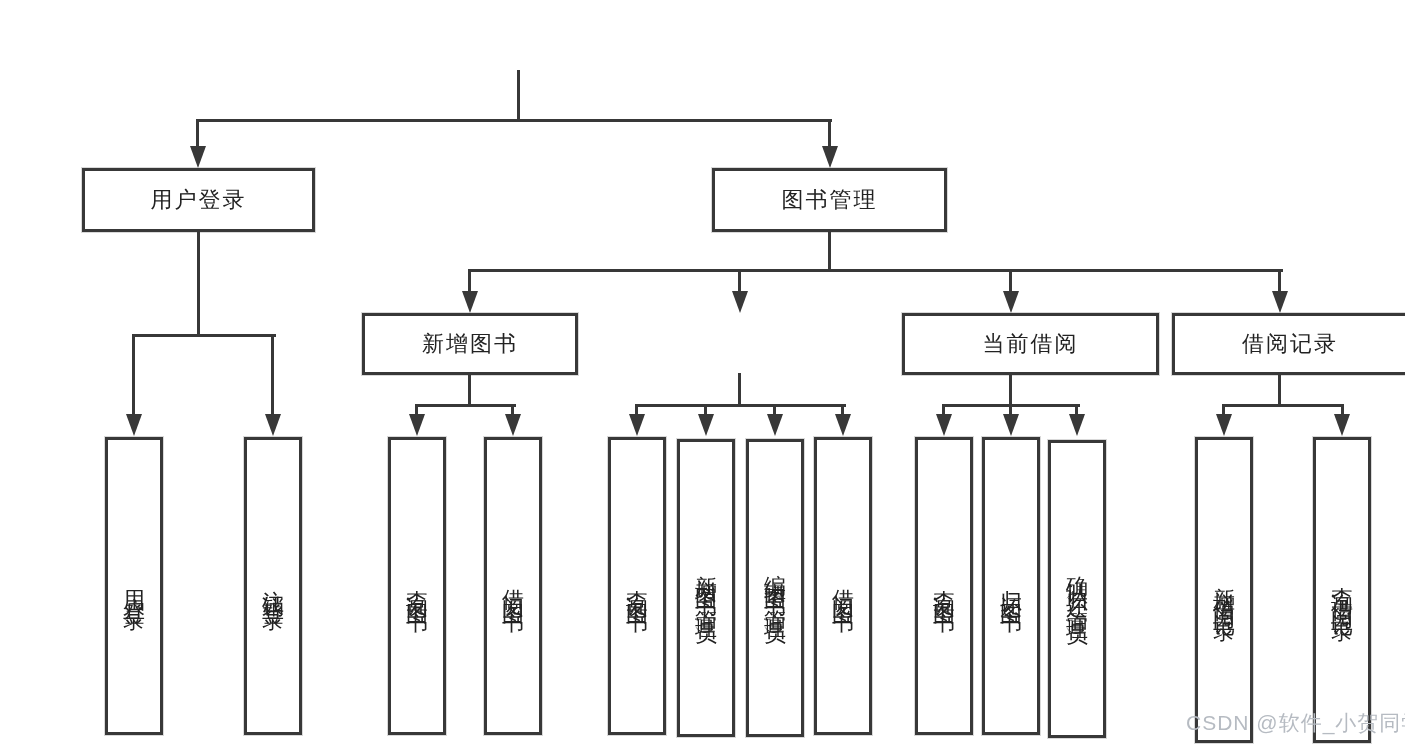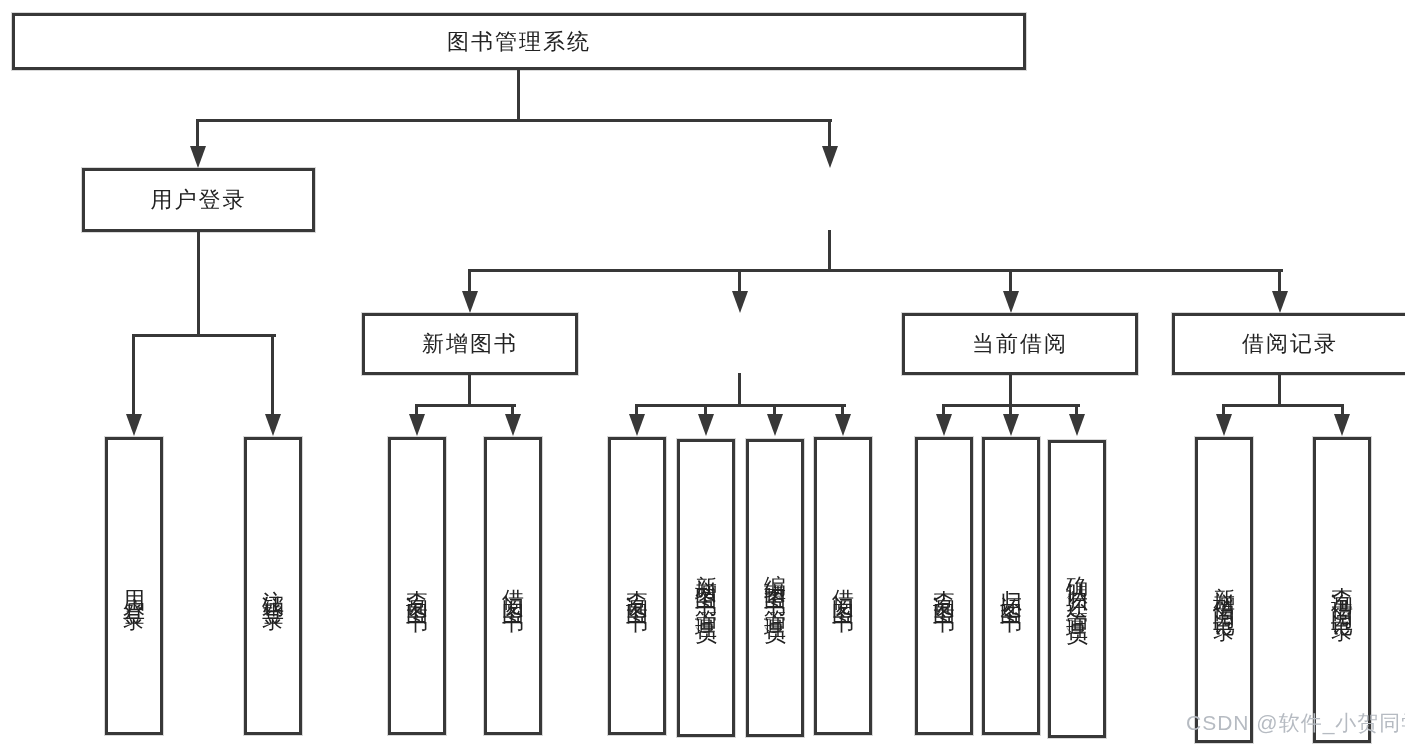--- a/index.html
+++ b/index.html
@@ -31,51 +31,51 @@
     position:absolute; left:1186px; top:709px;
     font-size:21px; letter-spacing:1px;
     color:#b6bbc2; z-index:10; white-space:nowrap;
   }
 </style>
 </head>
 <body>
 
 <div id="canvas">
 
-  <div class="box" style="left:12px;top:13px;width:1014px;height:57px;">图书管理系统</div>
 
   <div class="ln" style="left:517px;top:70px;width:3px;height:52px;"></div>
   <div class="ln" style="left:196px;top:119px;width:636px;height:3px;"></div>
   <div class="ln" style="left:196px;top:119px;width:3px;height:30px;"></div>
   <div class="ln" style="left:828px;top:119px;width:3px;height:30px;"></div>
   <div class="arw" style="left:190px;top:146px;"></div>
   <div class="arw" style="left:822px;top:146px;"></div>
 
   <div class="box" style="left:82px;top:168px;width:233px;height:64px;">用户登录</div>
+  <div class="box" style="left:712px;top:168px;width:235px;height:64px;">图书管理</div>
 
   <div class="ln" style="left:197px;top:230px;width:3px;height:107px;"></div>
   <div class="ln" style="left:132px;top:334px;width:144px;height:3px;"></div>
   <div class="ln" style="left:132px;top:336px;width:3px;height:80px;"></div>
   <div class="ln" style="left:271px;top:336px;width:3px;height:80px;"></div>
   <div class="arw" style="left:126px;top:414px;"></div>
   <div class="arw" style="left:265px;top:414px;"></div>
 
   <div class="ln" style="left:828px;top:230px;width:3px;height:42px;"></div>
   <div class="ln" style="left:468px;top:269px;width:815px;height:3px;"></div>
   <div class="ln" style="left:468px;top:271px;width:3px;height:22px;"></div>
   <div class="ln" style="left:738px;top:271px;width:3px;height:22px;"></div>
   <div class="ln" style="left:1009px;top:271px;width:3px;height:22px;"></div>
   <div class="ln" style="left:1278px;top:271px;width:3px;height:22px;"></div>
   <div class="arw" style="left:462px;top:291px;"></div>
   <div class="arw" style="left:732px;top:291px;"></div>
   <div class="arw" style="left:1003px;top:291px;"></div>
   <div class="arw" style="left:1272px;top:291px;"></div>
 
   <div class="box" style="left:362px;top:313px;width:216px;height:62px;">新增图书</div>
-  <div class="box" style="left:902px;top:313px;width:236px;height:62px;">当前借阅</div>
+  <div class="box" style="left:902px;top:313px;width:257px;height:62px;">当前借阅</div>
   <div class="box" style="left:1172px;top:313px;width:236px;height:62px;">借阅记录</div>
 
   <div class="ln" style="left:468px;top:373px;width:3px;height:34px;"></div>
   <div class="ln" style="left:415px;top:404px;width:101px;height:3px;"></div>
   <div class="ln" style="left:415px;top:406px;width:3px;height:12px;"></div>
   <div class="ln" style="left:511px;top:406px;width:3px;height:12px;"></div>
   <div class="arw" style="left:409px;top:414px;"></div>
   <div class="arw" style="left:505px;top:414px;"></div>
 
   <div class="ln" style="left:738px;top:373px;width:3px;height:34px;"></div>

